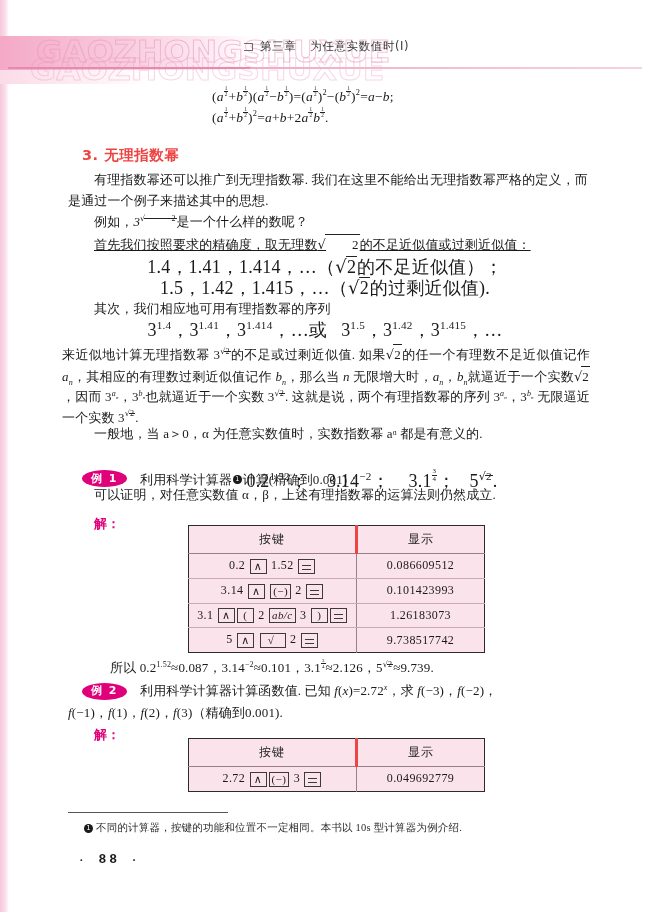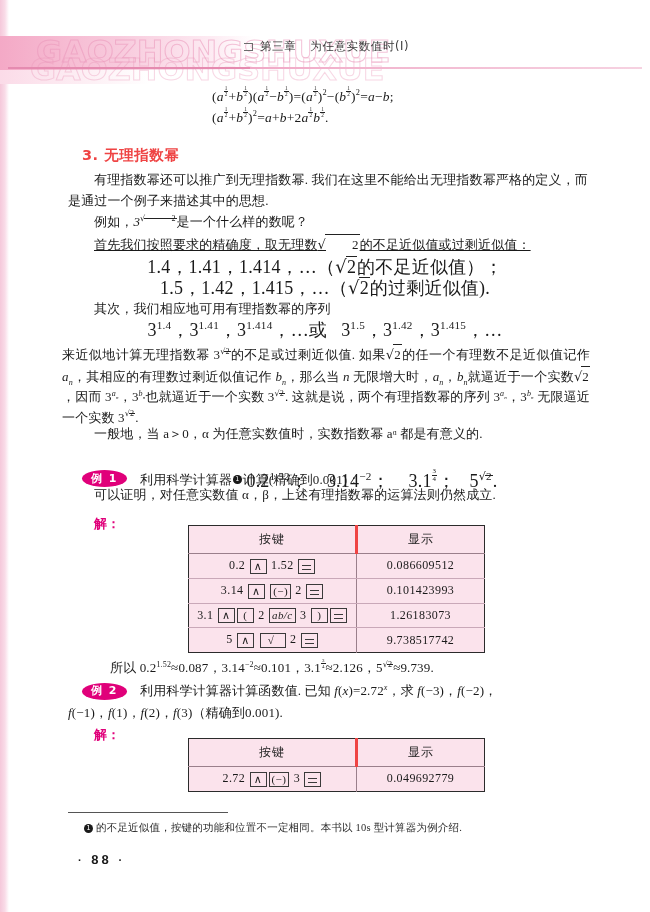--- a/index.html
+++ b/index.html
@@ -295,21 +295,21 @@
     line-height: 8.5px;
     text-align: center;
     font-family: "DejaVu Sans", sans-serif;
     vertical-align: 3px;
     margin: 0 1px;
   }
 
   .page-num {
     position: absolute;
     left: 78px; top: 852px;
-    font-family: Liberation Sans, sans-serif;
+    font-family: Liberation Mono, monospace;
     font-size: 13px;
     font-weight: 700;
     color: #1a1a1a;
     letter-spacing: 3px;
   }
   .page-num .dot { font-size: 11px; }
 </style>
 </head>
 <body>
 
@@ -452,21 +452,21 @@
         <td>
           2.72 <span class="key">∧</span><span class="key">(−)</span> 3 <span class="key eq">&nbsp;&nbsp;</span>
         </td>
         <td>0.049692779</td>
       </tr>
     </tbody>
   </table>
 
   <div class="foot-rule"></div>
   <div class="footnote">
-    <span class="fn-mark">1</span><span>的不足近似值，按键的功能和位置不一定相同。本书以 10s 型计算器为例介绍.</span>
+    <span class="fn-mark">1</span><span>不同的计算器，按键的功能和位置不一定相同。本书以 10s 型计算器为例介绍.</span>
   </div>
 
   <div class="page-num">
     <span class="dot">·</span>
     <span>88</span>
     <span class="dot">·</span>
   </div>
 
 </div>
 

